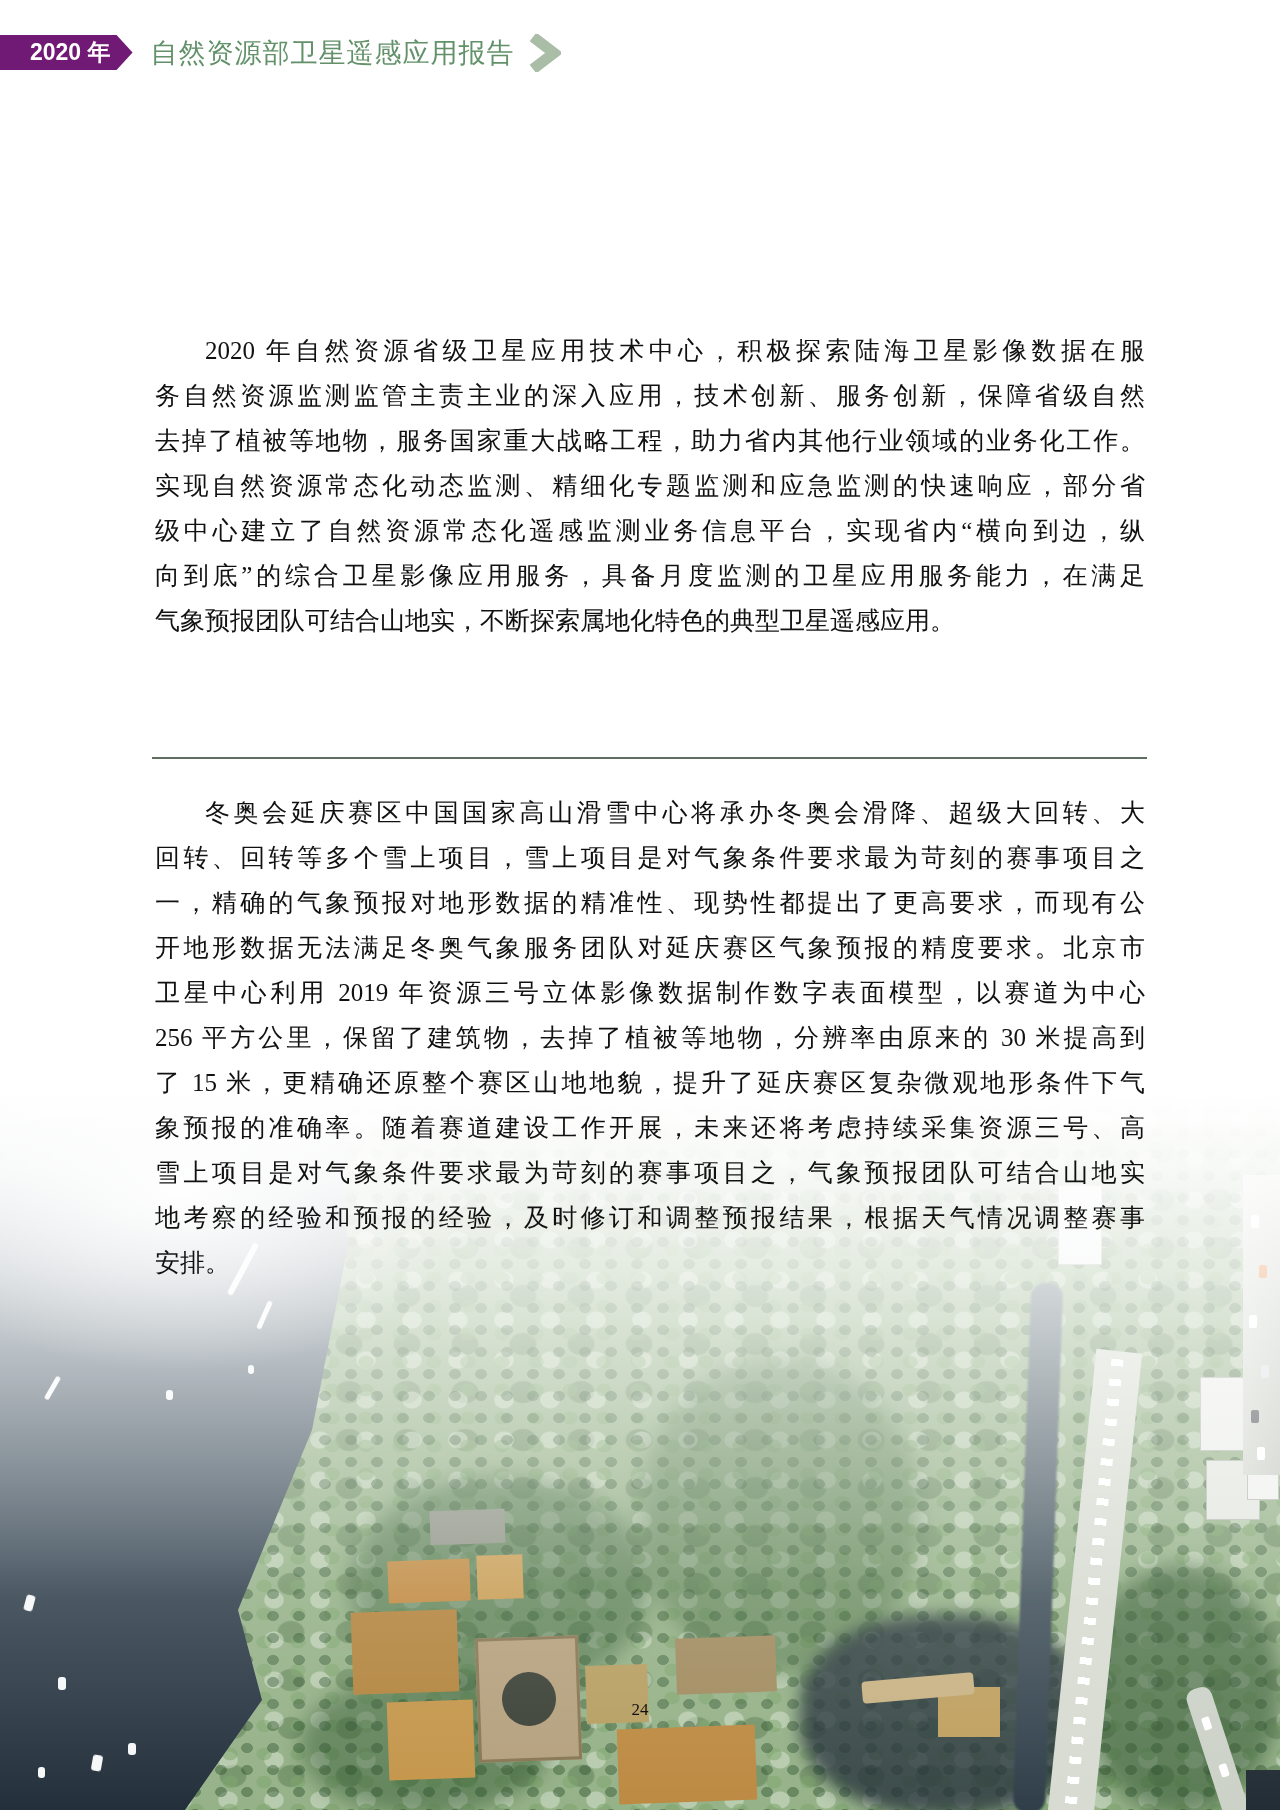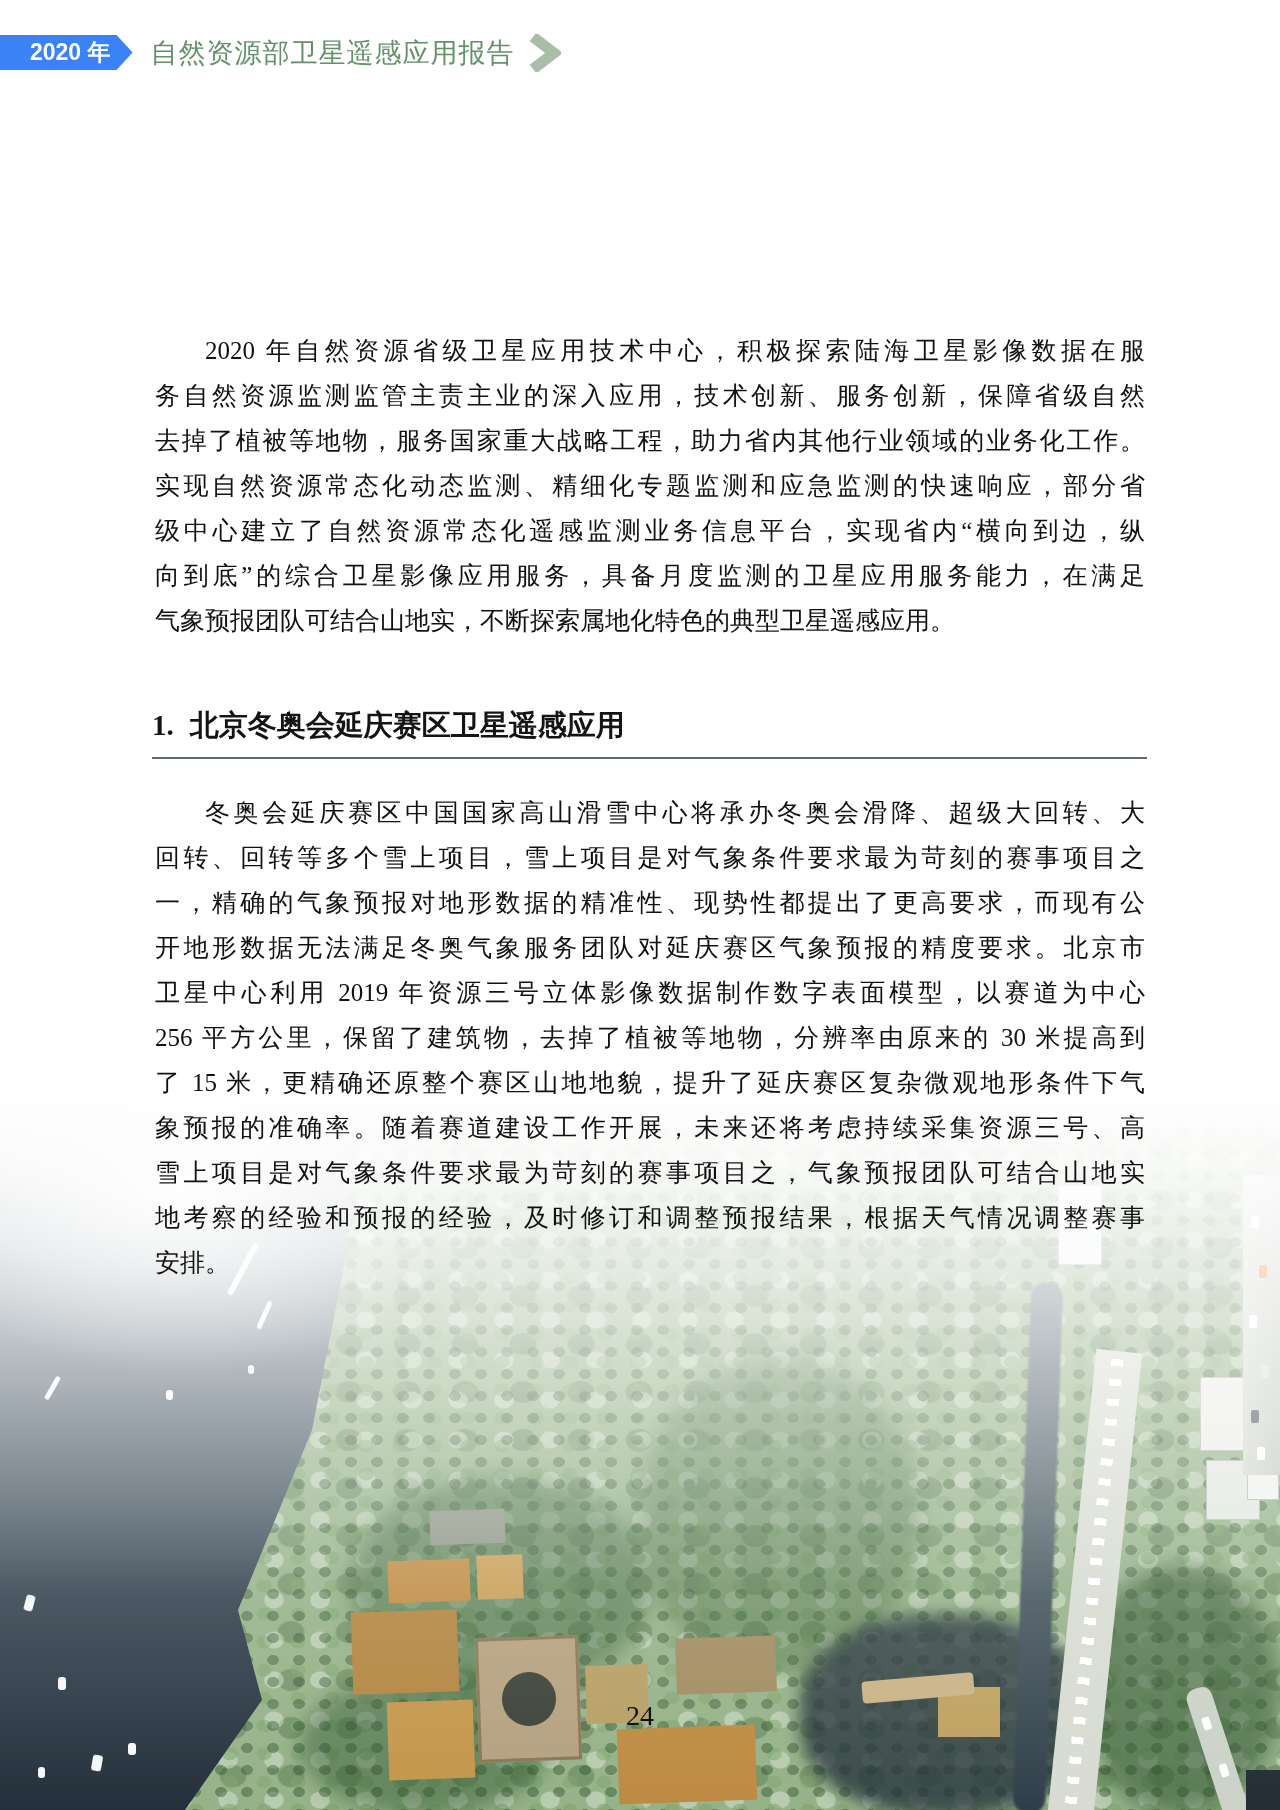--- a/index.html
+++ b/index.html
@@ -12,21 +12,21 @@
   }
 
   
   .header{
     position:absolute;top:35px;left:0;height:35px;
     display:flex;align-items:center;z-index:3;
   }
   .year-badge{
     height:35px;line-height:35px;
     padding:0 22px 0 30px;
-    background:#3b82f6;color:#fff;
+    background:#701a75;color:#fff;
     font-family:"Liberation Sans","DejaVu Sans",sans-serif;
     font-weight:bold;font-size:23px;
     clip-path:polygon(0 0,calc(100% - 16px) 0,100% 50%,calc(100% - 16px) 100%,0 100%);
   }
   .header-title{
     margin-left:18px;
     font-family:"Liberation Sans","DejaVu Sans",sans-serif;
     font-size:27px;color:#63926a;letter-spacing:1px;
   }
   .header-chevron{margin-left:12px;display:block;}
@@ -54,21 +54,21 @@
     font-size:29px;line-height:40px;font-weight:bold;color:#141414;
   }
   .section-head .num{margin-right:16px;}
   .section-rule{
     position:absolute;left:152px;top:757px;width:995px;height:2px;
     background:#5e6f61;
   }
 
   .page-number{
     position:absolute;left:0;right:0;top:1700px;text-align:center;
-    font-size:28px;color:#111;z-index:6;
+    font-size:17px;color:#111;z-index:6;
   }
 
   
   .sat{position:absolute;left:0;top:1055px;width:1280px;height:755px;z-index:0;overflow:hidden;}
   .sat *{position:absolute;}
   .tree-layer{
     inset:0;background-color:#96b289;
     background-image:
       radial-gradient(rgba(34,72,36,.40) 30%, rgba(0,0,0,0) 34%),
       radial-gradient(rgba(125,165,108,.55) 30%, rgba(0,0,0,0) 34%),
@@ -200,23 +200,20 @@
   <div class="para para1">
       <div class="line first">2020 年自然资源省级卫星应用技术中心，积极探索陆海卫星影像数据在服</div>
       <div class="line">务自然资源监测监管主责主业的深入应用，技术创新、服务创新，保障省级自然</div>
       <div class="line">去掉了植被等地物，服务国家重大战略工程，助力省内其他行业领域的业务化工作。</div>
       <div class="line">实现自然资源常态化动态监测、精细化专题监测和应急监测的快速响应，部分省</div>
       <div class="line">级中心建立了自然资源常态化遥感监测业务信息平台，实现省内“横向到边，纵</div>
       <div class="line">向到底”的综合卫星影像应用服务，具备月度监测的卫星应用服务能力，在满足</div>
       <div class="line last">气象预报团队可结合山地实，不断探索属地化特色的典型卫星遥感应用。</div>
     </div>
 
-  <div class="section-head">
-    <span class="num">1.</span><span>北京冬奥会延庆赛区卫星遥感应用</span>
-  </div>
   <div class="section-rule"></div>
 
   <div class="para para2">
       <div class="line first">冬奥会延庆赛区中国国家高山滑雪中心将承办冬奥会滑降、超级大回转、大</div>
       <div class="line">回转、回转等多个雪上项目，雪上项目是对气象条件要求最为苛刻的赛事项目之</div>
       <div class="line">一，精确的气象预报对地形数据的精准性、现势性都提出了更高要求，而现有公</div>
       <div class="line">开地形数据无法满足冬奥气象服务团队对延庆赛区气象预报的精度要求。北京市</div>
       <div class="line">卫星中心利用 2019 年资源三号立体影像数据制作数字表面模型，以赛道为中心</div>
       <div class="line">256 平方公里，保留了建筑物，去掉了植被等地物，分辨率由原来的 30 米提高到</div>
       <div class="line">了 15 米，更精确还原整个赛区山地地貌，提升了延庆赛区复杂微观地形条件下气</div>

